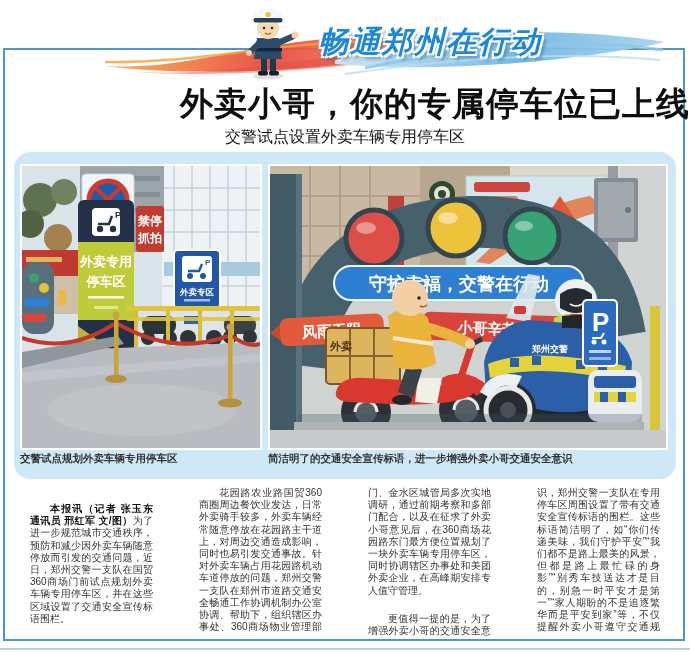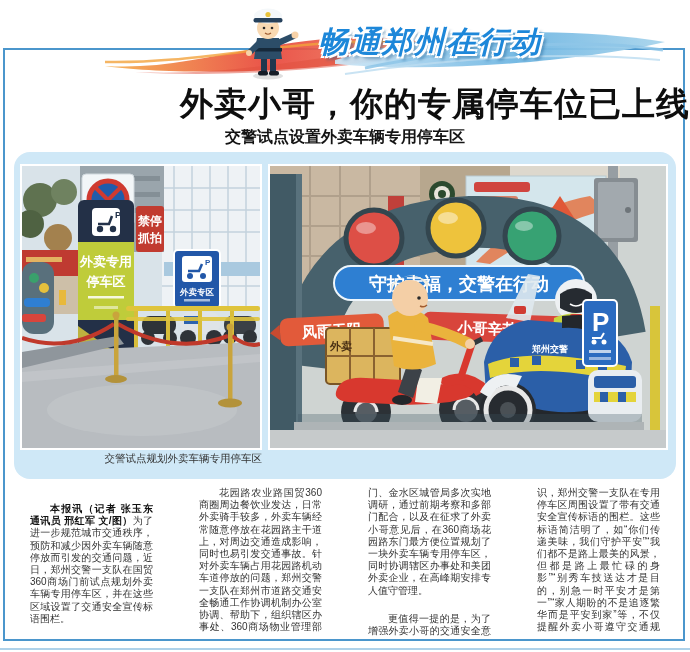--- a/index.html
+++ b/index.html
@@ -10,29 +10,29 @@
   
   .banner{position:absolute;left:0;top:0;width:690px;height:82px;z-index:2;}
   .banner svg{position:absolute;left:0;top:0;}
   .banner-title{position:absolute;left:318px;top:22px;font-size:30px;font-weight:900;
         font-style:italic;color:#1d87d9;letter-spacing:2px;white-space:nowrap;
         text-shadow:-2px -2px 0 #fff,2px -2px 0 #fff,-2px 2px 0 #fff,2px 2px 0 #fff,4px 4px 3px rgba(23,88,140,.45);font-family:Liberation Serif, serif;}
   
   .headline{position:absolute;left:0;top:82px;width:690px;text-align:right;margin:0;
         font-size:33px;font-weight:900;color:#0e0e0e;letter-spacing:1px;z-index:2;}
   .subhead{position:absolute;left:0;top:127px;width:690px;text-align:center;
-        font-size:16px;font-weight:700;color:#141414;z-index:2;}
+        font-size:16px;font-weight:400;color:#141414;z-index:2;}
   
   .photo-panel{position:absolute;left:14px;top:152px;width:662px;height:327px;
         background:#cfe8f7;border-radius:16px;z-index:2;}
   .photo{position:absolute;top:12px;border:2px solid #ffffff;box-sizing:content-box;
         background:#d9e3e9;overflow:hidden;}
   .photo.left{left:6px;width:238px;height:282px;}
   .photo.right{left:254px;width:396px;height:282px;}
-  .caption{position:absolute;top:300px;font-size:10.5px;font-weight:400;color:#333;text-align:right;}
+  .caption{position:absolute;top:300px;font-size:10.5px;font-weight:700;color:#333;text-align:left;}
   .cap-left{left:6px;width:242px;}
   .cap-right{left:254px;width:400px;}
   
   .article{position:absolute;left:14px;top:487px;width:662px;height:158px;z-index:2;
         column-count:4;column-gap:14px;column-fill:auto;
         font-size:10px;line-height:12.2px;color:#333;text-align:justify;overflow:hidden;}
   .article p{margin:16px;text-indent:2em;}
   .article .bold{font-weight:700;color:#111;}
   .bottom-rule{position:absolute;left:0;top:648px;width:690px;height:2px;background:#aed2ea;z-index:1;}
   text{font-family:"Liberation Sans","DejaVu Sans",sans-serif;}
@@ -356,20 +356,21 @@
         </g>
         <g>
           <rect x="28" y="248" width="344" height="12" fill="#3c545f" opacity="0.3"></rect>
           <rect x="24" y="256" width="350" height="10" fill="#aeb4b6"></rect>
           <rect x="0" y="264" width="396" height="18" fill="#c6cacb"></rect>
         </g>
       </svg>
     </div>
 
     <div class="caption cap-left">交警试点规划外卖车辆专用停车区</div>
+    <div class="caption cap-right">简洁明了的交通安全宣传标语，进一步增强外卖小哥交通安全意识</div>
   </div>
 
   <div class="article">
     <p><span class="bold">本报讯</span><span class="bold">（记者 张玉东 通讯员 邢红军 文/图）</span><span>为了进一步规范城市交通秩序，预防和减少因外卖车辆随意停放而引发的交通问题，近日，郑州交警一支队在国贸360商场门前试点规划外卖车辆专用停车区，并在这些区域设置了交通安全宣传标语围栏。</span></p>
     <p>花园路农业路国贸360商圈周边餐饮业发达，日常外卖骑手较多，外卖车辆经常随意停放在花园路主干道上，对周边交通造成影响，同时也易引发交通事故。针对外卖车辆占用花园路机动车道停放的问题，郑州交警一支队在郑州市道路交通安全畅通工作协调机制办公室协调、帮助下，组织辖区办事处、360商场物业管理部门、金水区城管局多次实地调研，通过前期考察和多部门配合，以及在征求了外卖小哥意见后，在360商场花园路东门最方便位置规划了一块外卖车辆专用停车区，同时协调辖区办事处和美团外卖企业，在高峰期安排专人值守管理。</p>
     <p>更值得一提的是，为了增强外卖小哥的交通安全意识，郑州交警一支队在专用停车区周围设置了带有交通安全宣传标语的围栏。这些标语简洁明了，如“你们传递美味，我们守护平安”“我们都不是路上最美的风景，但都是路上最忙碌的身影”“别秀车技送达才是目的，别急一时平安才是第一”“家人期盼的不是追逐繁华而是平安到家”等，不仅提醒外卖小哥遵守交通规则，也向过往的市民传递了文明交通的理念。</p>
   </div>
 
   <div class="bottom-rule"></div>
 </div>

